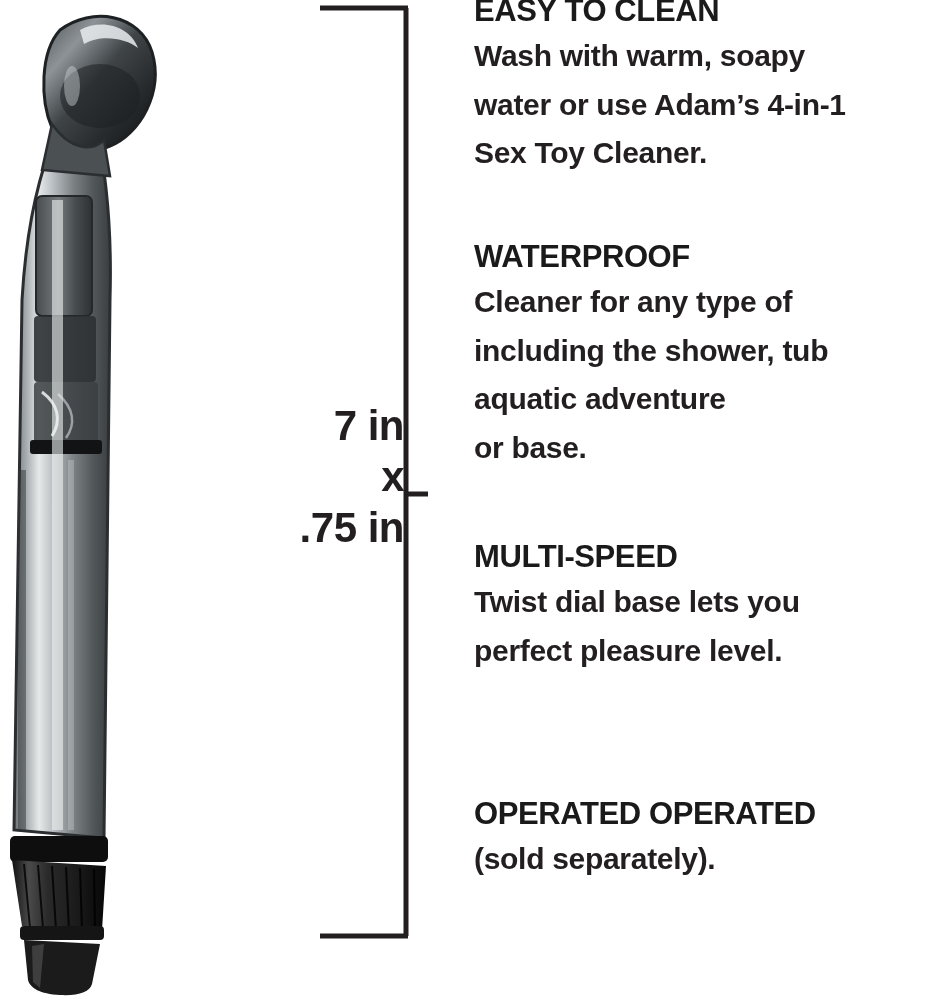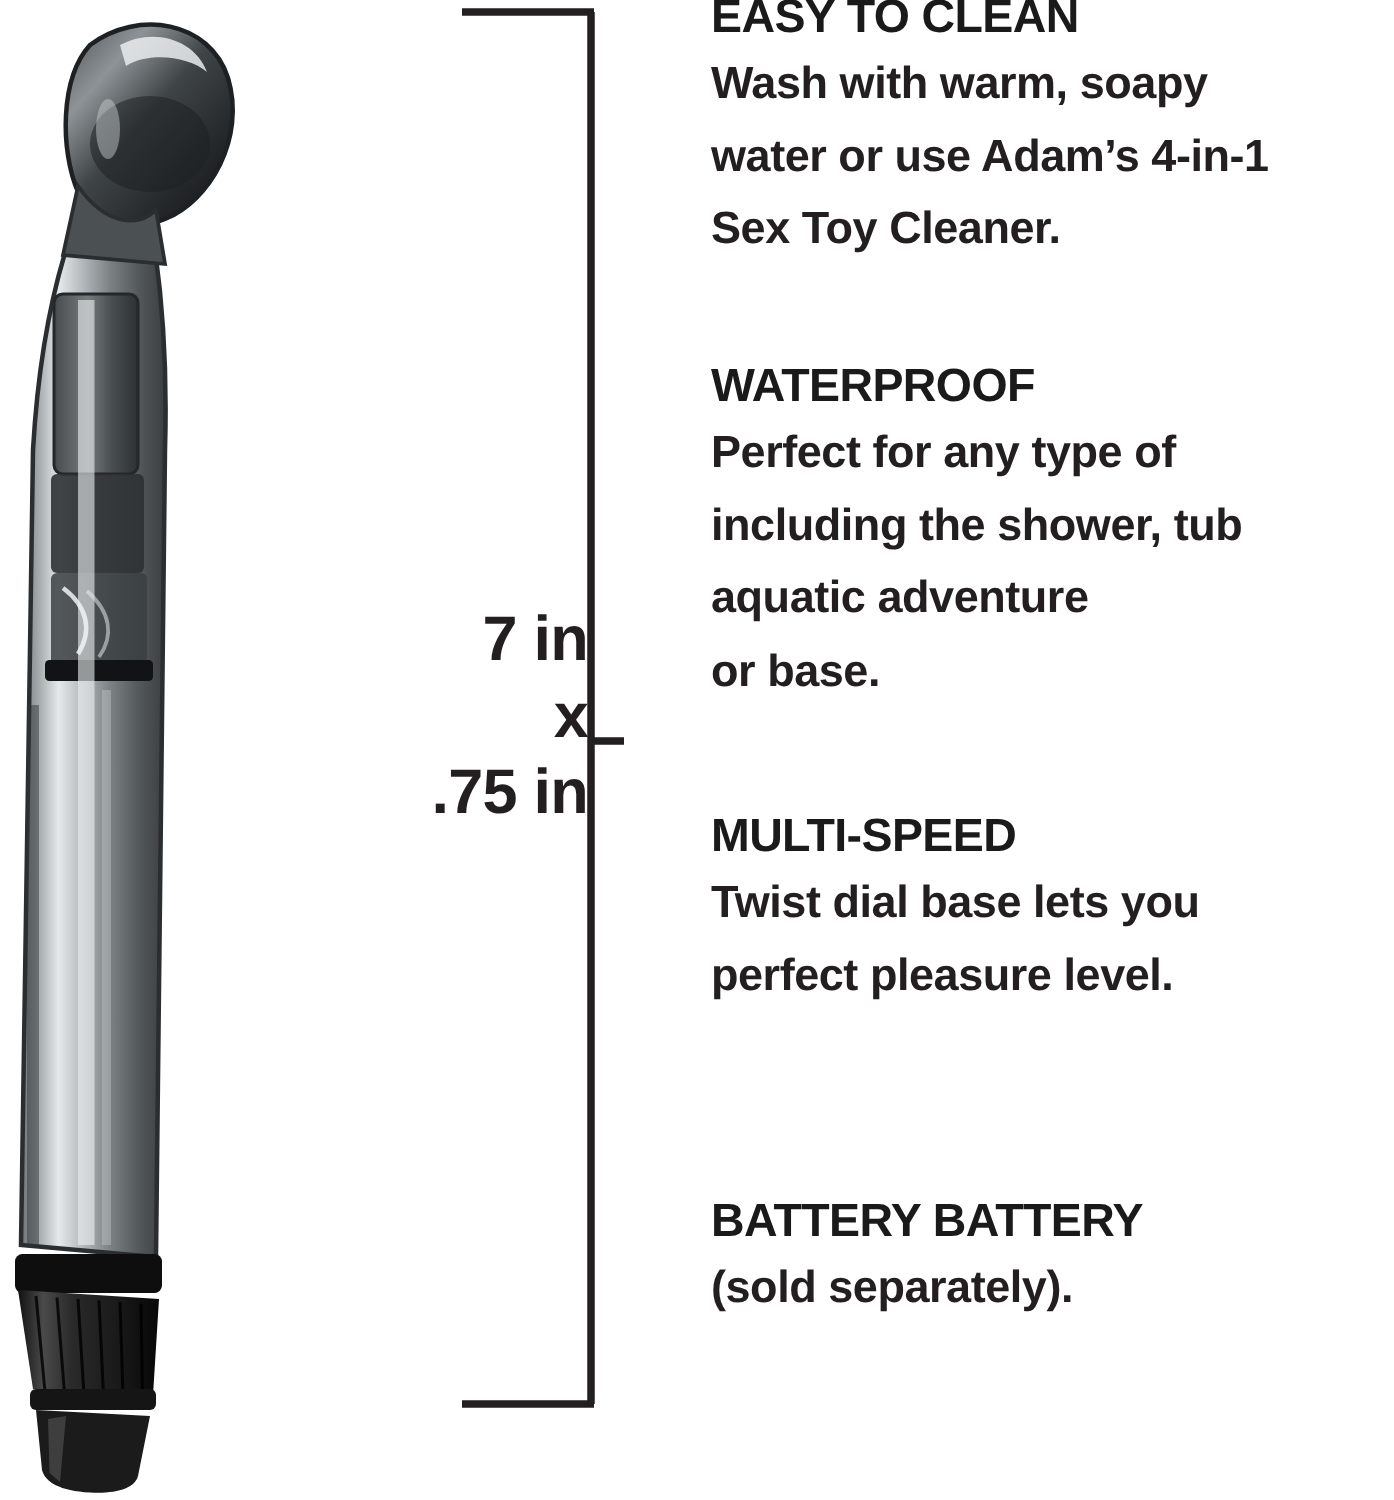--- a/index.html
+++ b/index.html
@@ -33,21 +33,21 @@
 
   .product-svg {
     position: absolute;
     left: 0;
     top: 0;
   }
 
   
   #dimension-block {
     position: absolute;
-    left: 240px;
+    left: 252px;
     top: 0;
     width: 200px;
     height: 872px;
   }
 
   .bracket-svg {
     position: absolute;
     left: 0;
     top: 0;
   }
@@ -220,36 +220,36 @@
       <p class="feature-body">
         <span class="ln">Wash with warm, soapy</span>
         <span class="ln">water or use Adam’s 4-in-1</span>
         <span class="ln">Sex Toy Cleaner.</span>
       </p>
     </div>
 
     <div class="feature feature-1">
       <h2 class="feature-title">WATERPROOF</h2>
       <p class="feature-body">
-        <span class="ln">Perfect for any type of</span>
+        <span class="ln">Cleaner for any type of</span>
         <span class="ln">including the shower, tub</span>
         <span class="ln">aquatic adventure</span>
         <span class="ln">or base.</span>
       </p>
     </div>
 
     <div class="feature feature-2">
       <h2 class="feature-title">MULTI-SPEED</h2>
       <p class="feature-body">
         <span class="ln">Twist dial base lets you</span>
         <span class="ln">perfect pleasure level.</span>
       </p>
     </div>
 
     <div class="feature feature-3">
-      <h2 class="feature-title">BATTERY BATTERY</h2>
+      <h2 class="feature-title">OPERATED OPERATED</h2>
       <p class="feature-body">
         <span class="ln">(sold separately).</span>
       </p>
     </div>
 
   </div>
 </div>
 
 </body></html>

